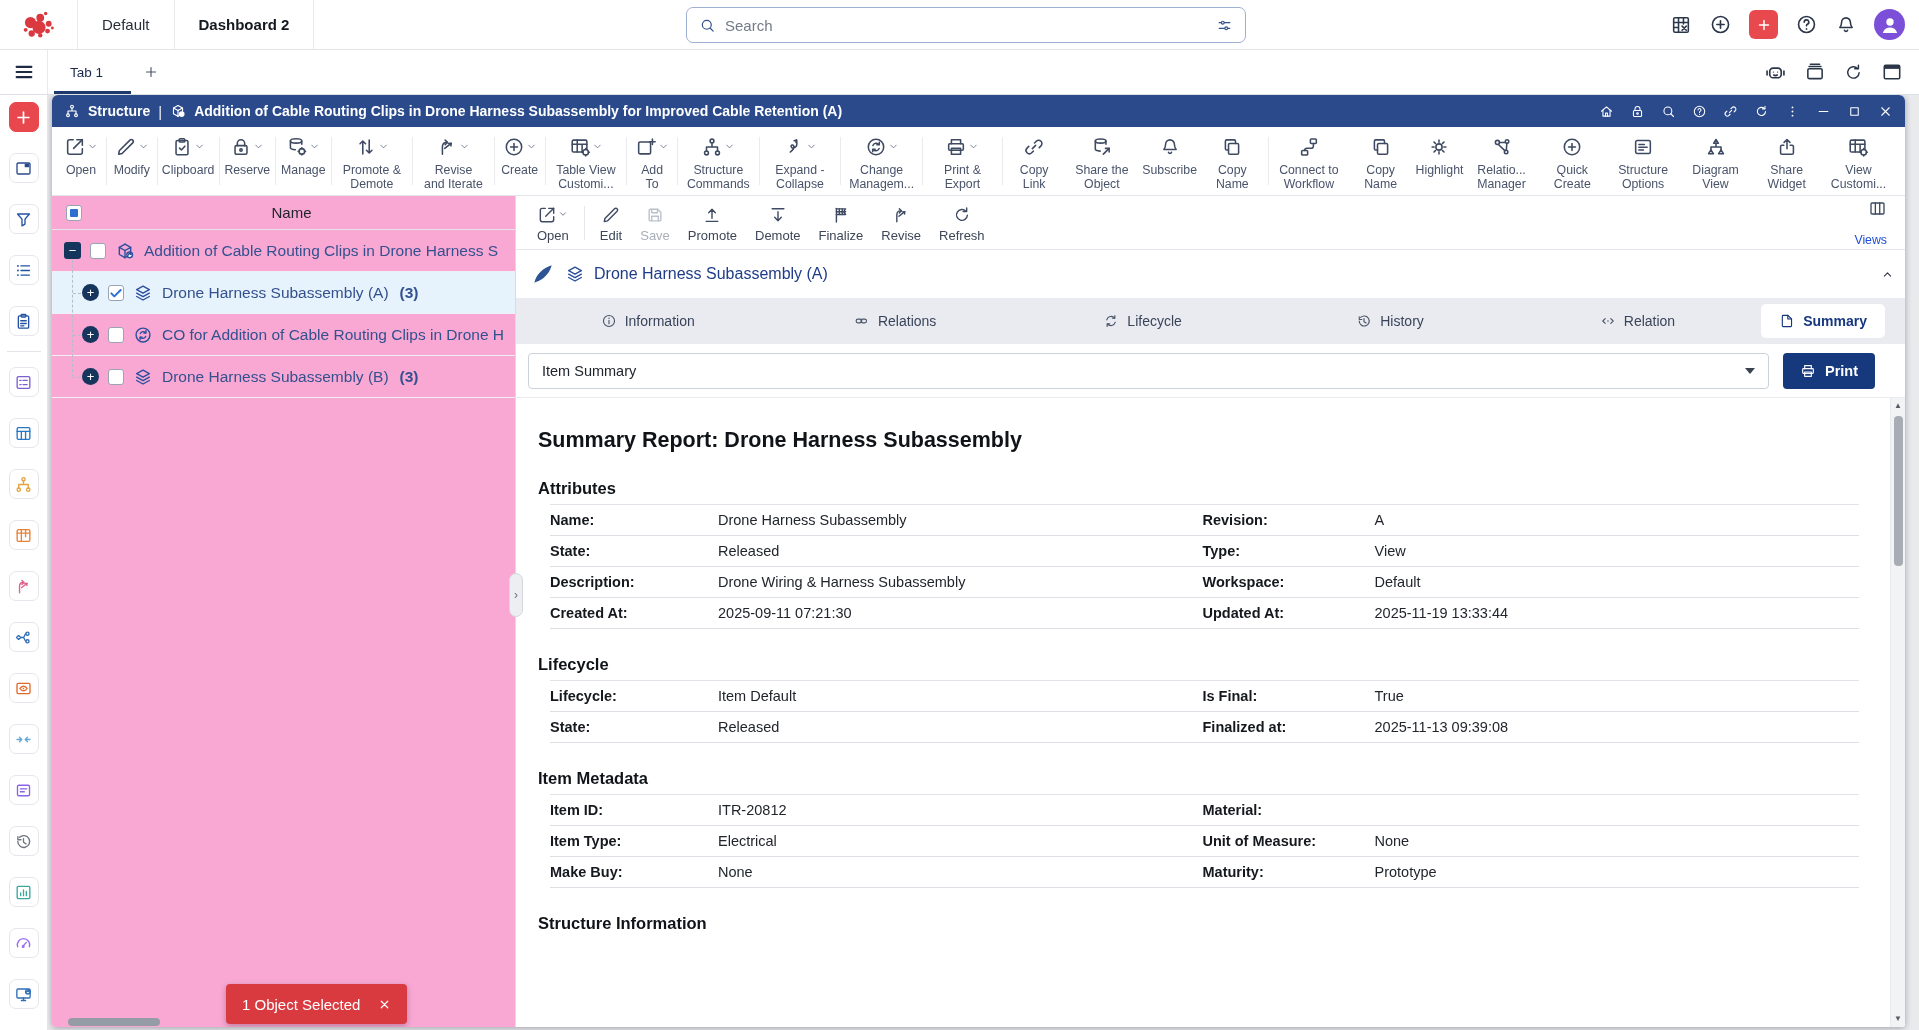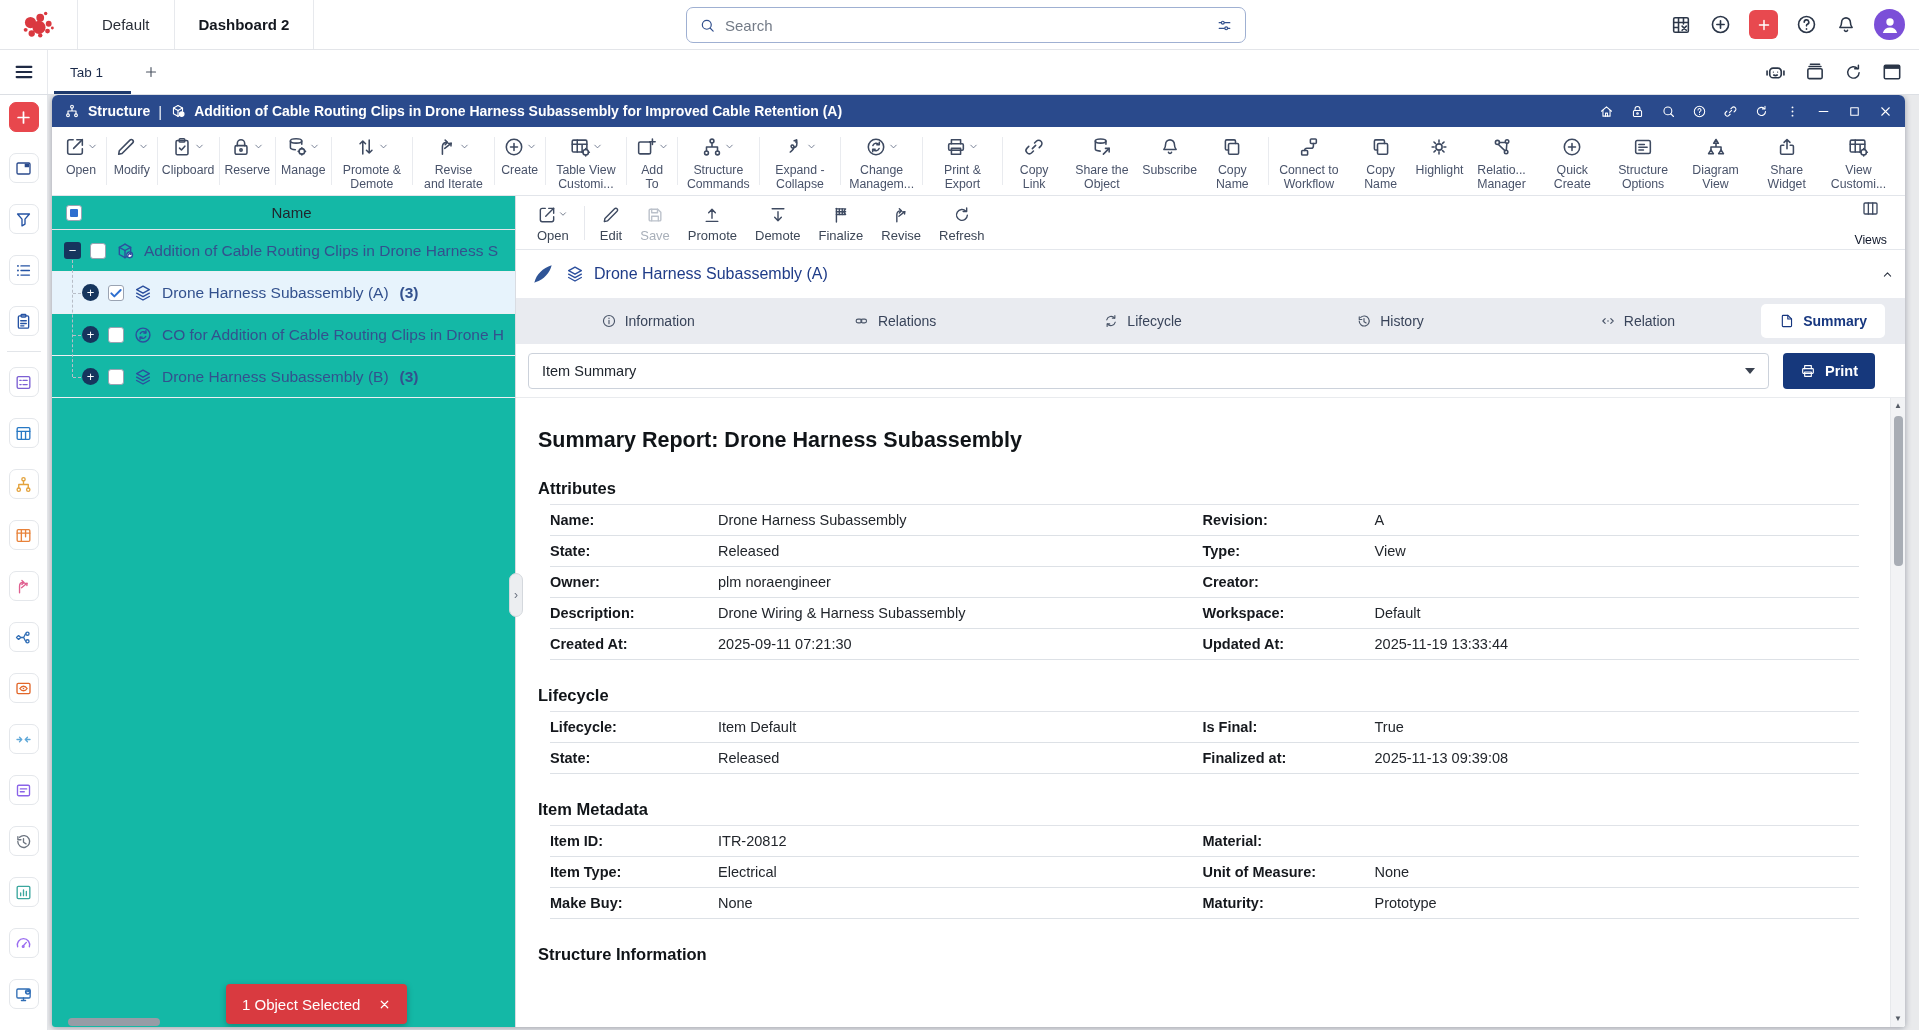--- a/index.html
+++ b/index.html
@@ -68,21 +68,21 @@
   .tb .icw svg.car { width:11px; height:11px; margin-top:5px; color:#55607a; }
   .tb .lbl { margin-top:4px; font-size:12.3px; color:#49536a; line-height:1.13; text-align:center; max-width:78px; }
   .sep { width:1px; background:#e9ebef; margin:10px 2px; }
   .tb-right { margin-left:auto; display:flex; padding-right:4px; }
 
   
   .content { flex:1; display:flex; min-height:0; position:relative; }
 
   
   .treepanel { width:464px; flex:none; border-right:1px solid #d9dce2; position:relative;
-    display:flex; flex-direction:column; background:#14b8a6; }
+    display:flex; flex-direction:column; background:#f9a8d4; }
   .tree-header { height:34px; border-bottom:1px solid #e2e5ea; display:flex; align-items:center;
     padding:0 14px; flex:none; }
   .tree-header .colname { flex:1; text-align:center; font-size:15px; color:#21262e; }
   .trow { height:42px; display:flex; align-items:center; gap:9px; padding-left:12px; flex:none;
     border-bottom:1px solid #eef0f3; font-size:15.5px; color:#33518e; position:relative;
     white-space:nowrap; overflow:hidden; }
   .trow.child { padding-left:30px; }
   .trow.selected { background:#e7f3fc; }
   .trow.child::before { content:""; position:absolute; left:21px; width:8px; top:50%;
     border-top:1px dashed #b7bdc7; }
@@ -112,22 +112,22 @@
   .detail { flex:1; min-width:0; display:flex; flex-direction:column; position:relative; background:#fff; }
   .dtoolbar { height:54px; border-bottom:1px solid #e4e7ec; display:flex; align-items:center;
     padding:0 12px; flex:none; }
   .dbtn { display:flex; flex-direction:column; align-items:center; gap:3px; padding:2px 9px 0;
     font-size:13px; color:#3d4757; }
   .dbtn .icw { display:flex; align-items:flex-start; gap:1px; color:#3e4a61; }
   .dbtn svg.main { width:20px; height:20px; }
   .dbtn svg.car { width:10px; height:10px; margin-top:4px; }
   .dbtn.disabled { color:#a9b0ba; } .dbtn.disabled .icw { color:#bcc2cb; }
   .dsep { width:1px; height:34px; background:#e6e8ed; margin:0 6px; }
-  .views-btn { margin-left:auto; display:flex; flex-direction:column; align-items:center; gap:15px;
-    font-size:12.3px; color:#0f172a; padding-right:6px; }
+  .views-btn { margin-left:auto; display:flex; flex-direction:column; align-items:flex-end; gap:15px;
+    font-size:12.3px; color:#1d4ed8; padding-right:6px; }
   .views-btn svg { width:19px; height:19px; color:#3e4a61; }
 
   .dheader { height:48px; display:flex; align-items:center; gap:9px; padding:0 10px 0 14px; flex:none; }
   .feather { width:26px; height:26px; color:#2f5496; }
   .dheader .tico { width:20px; height:20px; }
   .dtitle { font-size:16px; color:#1f3c88; }
   .collapse-ch { margin-left:auto; color:#2b3240; } .collapse-ch svg { width:15px; height:15px; }
 
   .dtabs { height:46px; background:#e9ebf0; display:flex; align-items:center; padding:0 20px 0 8px; flex:none; }
   .dtab { flex:1; display:flex; align-items:center; justify-content:center; gap:8px;
@@ -1238,26 +1238,20 @@
               <span class="rl">Revision:</span>
               <span class="rv">A</span>
             </div>
           <div class="rrow">
               <span class="rl">State:</span>
               <span class="rv">Released</span>
               <span class="rl">Type:</span>
               <span class="rv">View</span>
             </div>
           <div class="rrow">
-              <span class="rl">Owner:</span>
-              <span class="rv">plm noraengineer</span>
-              <span class="rl">Creator:</span>
-              <span class="rv"></span>
-            </div>
-          <div class="rrow">
               <span class="rl">Description:</span>
               <span class="rv">Drone Wiring &amp; Harness Subassembly</span>
               <span class="rl">Workspace:</span>
               <span class="rv">Default</span>
             </div>
           <div class="rrow">
               <span class="rl">Created At:</span>
               <span class="rv">2025-09-11 07:21:30</span>
               <span class="rl">Updated At:</span>
               <span class="rv">2025-11-19 13:33:44</span>

